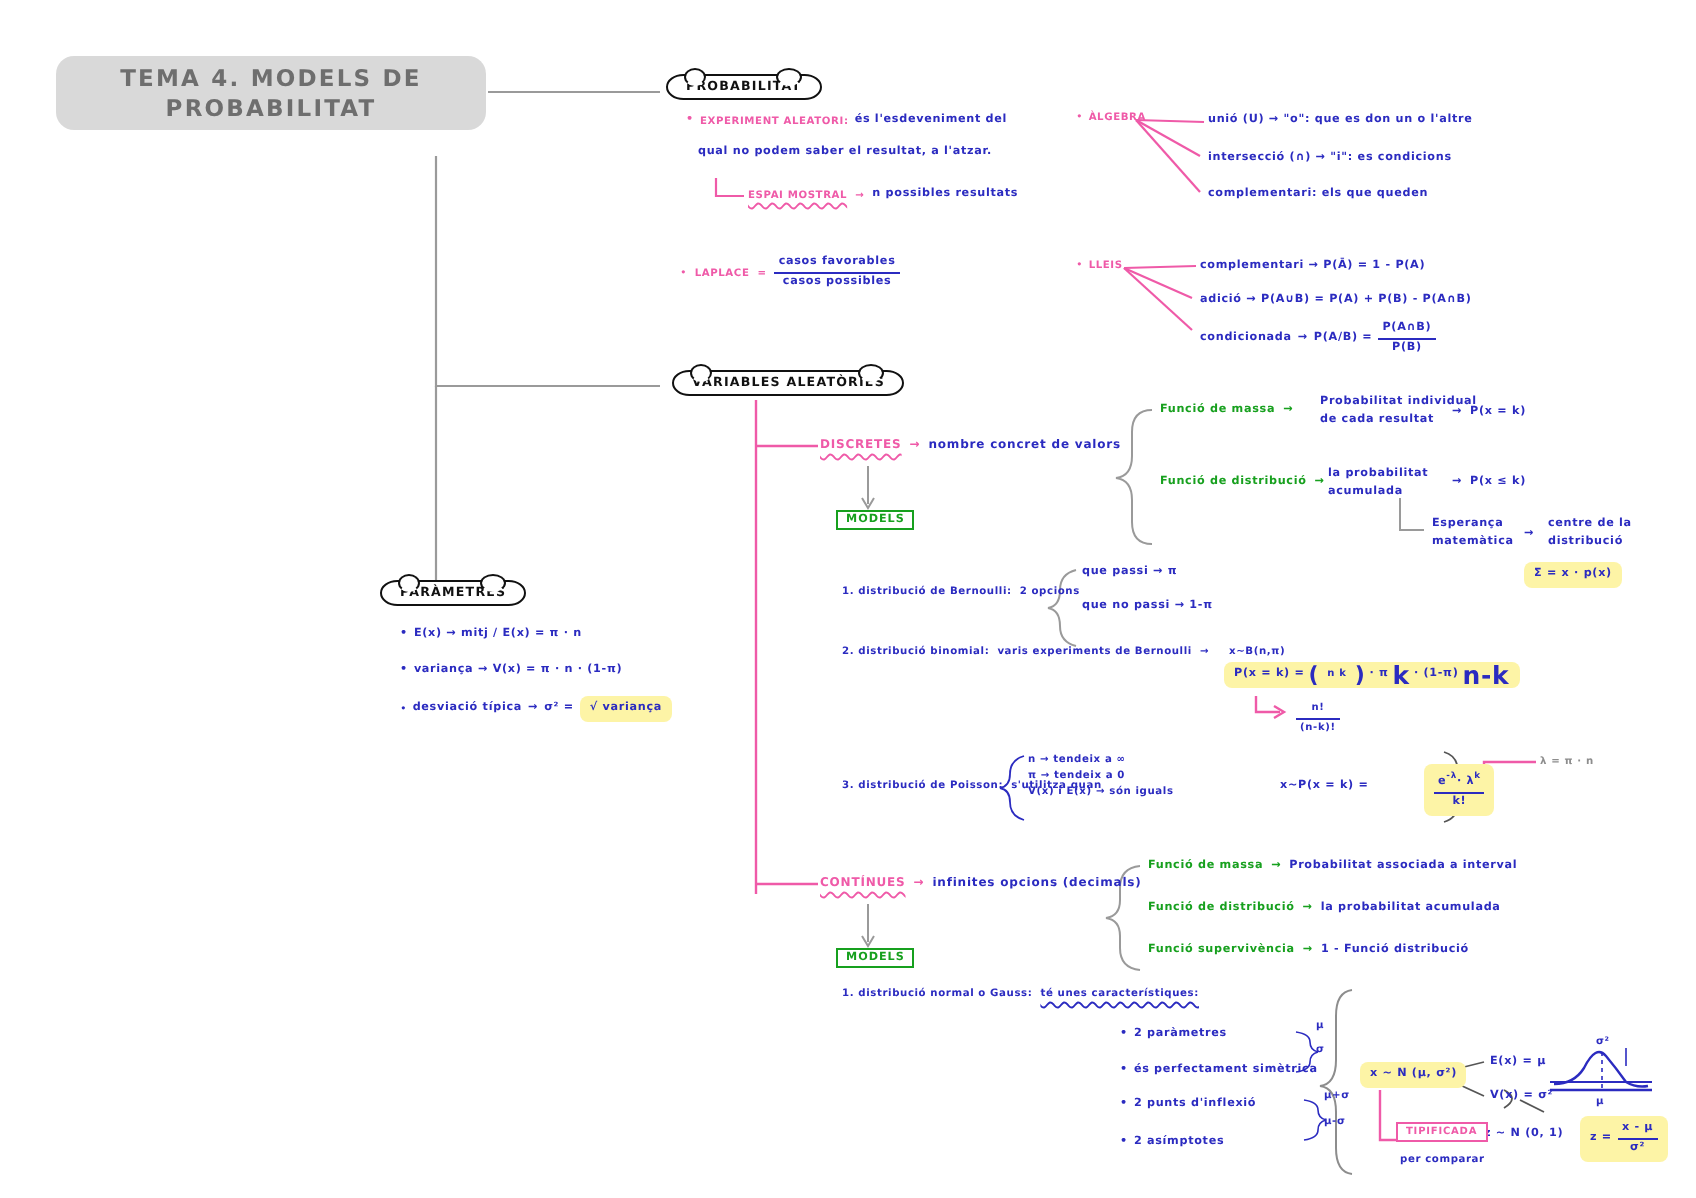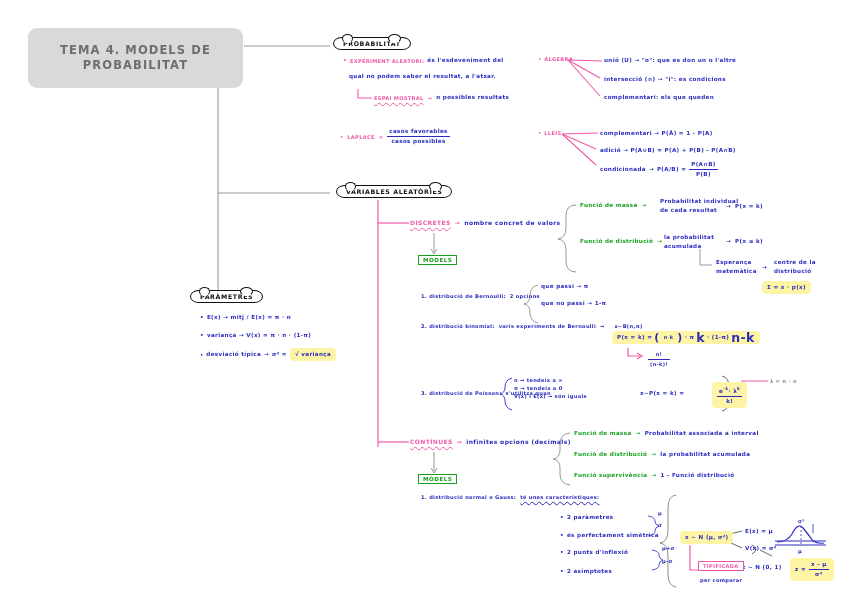--- a/index.html
+++ b/index.html
@@ -2,21 +2,21 @@
 <html><head>
 <meta charset="utf-8">
 <style>
   html,body{margin:0;padding:0;background:#ffffff;}
   body{width:848px;height:599px;position:relative;overflow:hidden;
        font-family:"DejaVu Sans","Liberation Sans",sans-serif;}
   .canvas{position:absolute;left:0;top:0;width:848px;height:599px;}
   svg.wires{position:absolute;left:0;top:0;width:848px;height:599px;pointer-events:none;}
   .node{position:absolute;white-space:nowrap;}
   
-  .title-card{position:absolute;left:28px;top:28px;width:215px;height:60px;
+  .title-card{position:absolute;left:28px;top:28px;width:215px;height:37px;
      background:#d9d9d9;border-radius:9px;display:flex;flex-direction:column;
      align-items:center;justify-content:center;color:#6e6e6e;
      font-size:11.5px;font-weight:bold;letter-spacing:1.1px;line-height:15px;}
   
   .cloud{position:absolute;background:#fff;border:1.4px solid #111;
      border-radius:12px/9px;padding:2px 9px;color:#111;font-size:6.3px;
      font-weight:bold;letter-spacing:.6px;}
   .cloud::before,.cloud::after{content:"";position:absolute;background:#fff;
      border:1.4px solid #111;border-radius:50%;}
   .cloud::before{width:9px;height:7px;left:8px;top:-4px;border-bottom-color:#fff;}

